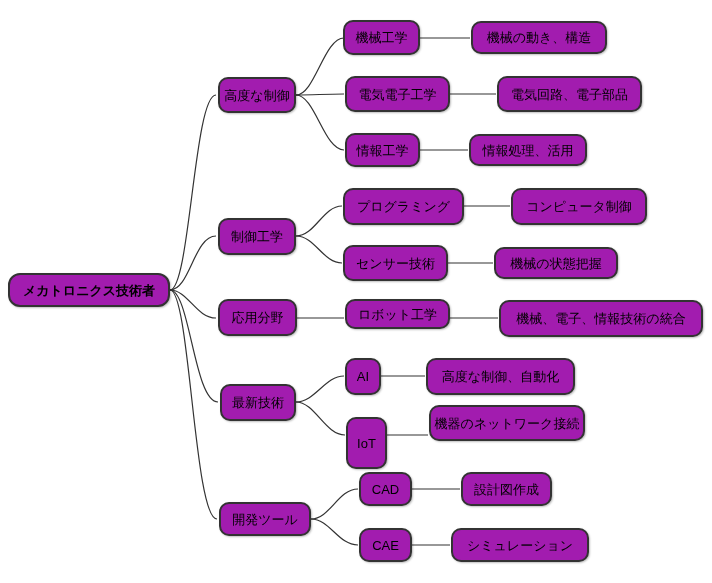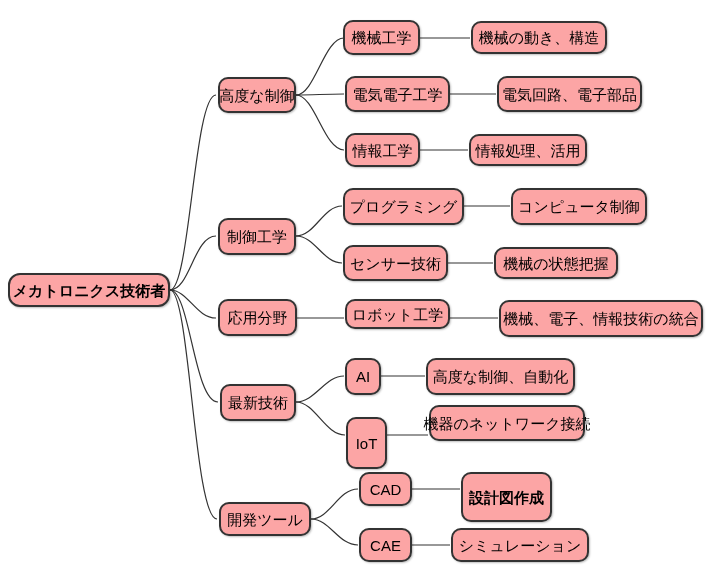--- a/index.html
+++ b/index.html
@@ -19,25 +19,25 @@
   svg.edges path {
     fill: none;
     stroke: #333333;
     stroke-width: 1.2;
   }
   .node {
     position: absolute;
     display: flex;
     align-items: center;
     justify-content: center;
-    background: #fca5a5;
+    background: #a21caf;
     border: 2px solid #333333;
     border-radius: 10px;
     box-sizing: border-box;
-    font-size: 15px;
+    font-size: 13px;
     color: #000000;
     white-space: nowrap;
     box-shadow: 1px 1px 2px rgba(0,0,0,0.25);
     line-height: 1;
   }
   .node.root { border-radius: 12px; font-weight: bold; }
 </style>
 </head>
 <body>
 
@@ -98,16 +98,16 @@
   <div class="node" style="left:359px; top:528px; width:53px;  height:34px;">CAE</div>
 
   <div class="node" style="left:471px; top:21px;  width:136px; height:33px;">機械の動き、構造</div>
   <div class="node" style="left:497px; top:76px;  width:145px; height:36px;">電気回路、電子部品</div>
   <div class="node" style="left:469px; top:134px; width:118px; height:32px;">情報処理、活用</div>
   <div class="node" style="left:511px; top:188px; width:136px; height:37px;">コンピュータ制御</div>
   <div class="node" style="left:494px; top:247px; width:124px; height:32px;">機械の状態把握</div>
   <div class="node" style="left:499px; top:300px; width:204px; height:37px;">機械、電子、情報技術の統合</div>
   <div class="node" style="left:426px; top:358px; width:149px; height:37px;">高度な制御、自動化</div>
   <div class="node" style="left:429px; top:405px; width:156px; height:36px;">機器のネットワーク接続</div>
-  <div class="node" style="left:461px; top:472px; width:91px;  height:50px;font-weight:bold;">設計図作成</div>
+  <div class="node" style="left:461px; top:472px; width:91px;  height:34px;">設計図作成</div>
   <div class="node" style="left:451px; top:528px; width:138px; height:34px;">シミュレーション</div>
 
 </div>
 
 </body></html>

